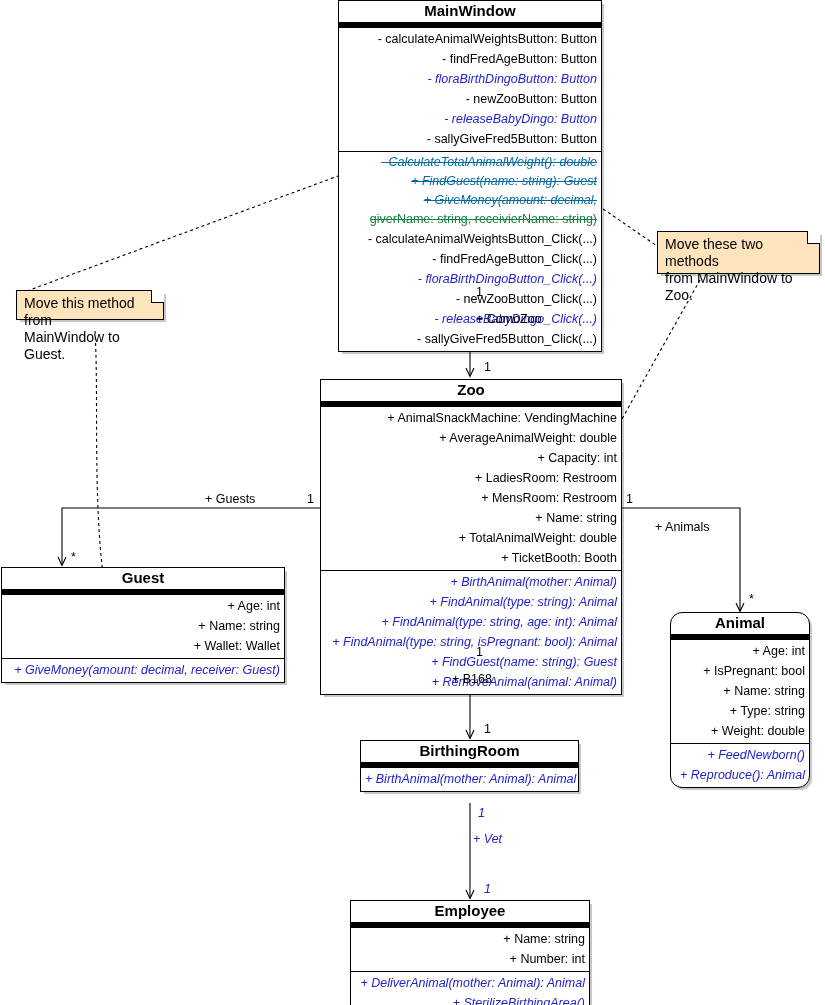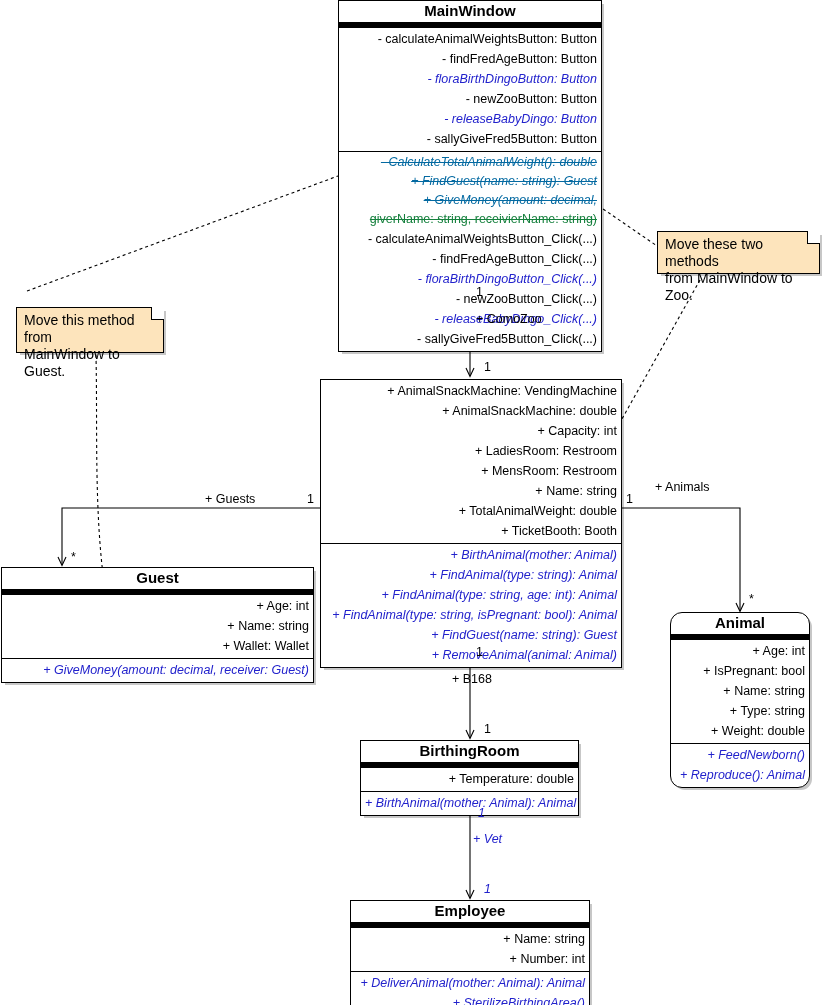--- a/index.html
+++ b/index.html
@@ -161,41 +161,42 @@
       <div class="uml-row">- calculateAnimalWeightsButton_Click(...)</div>
       <div class="uml-row">- findFredAgeButton_Click(...)</div>
       <div class="uml-row m-op">- floraBirthDingoButton_Click(...)</div>
       <div class="uml-row">- newZooButton_Click(...)</div>
       <div class="uml-row m-op">- releaseBabyDingo_Click(...)</div>
       <div class="uml-row">- sallyGiveFred5Button_Click(...)</div>
     </div>
   </div>
 
   <div class="uml-class" style="left:320px; top:379px; width:302px;">
+    <div class="uml-name">Zoo</div>
     <div class="uml-compartment">
       <div class="uml-row">+ AnimalSnackMachine: VendingMachine</div>
-      <div class="uml-row">+ AnimalSnackMachine: double</div>
+      <div class="uml-row">+ AverageAnimalWeight: double</div>
       <div class="uml-row">+ Capacity: int</div>
       <div class="uml-row">+ LadiesRoom: Restroom</div>
       <div class="uml-row">+ MensRoom: Restroom</div>
       <div class="uml-row">+ Name: string</div>
       <div class="uml-row">+ TotalAnimalWeight: double</div>
       <div class="uml-row">+ TicketBooth: Booth</div>
     </div>
     <div class="uml-compartment">
       <div class="uml-row m-op">+ BirthAnimal(mother: Animal)</div>
       <div class="uml-row m-op">+ FindAnimal(type: string): Animal</div>
       <div class="uml-row m-op">+ FindAnimal(type: string, age: int): Animal</div>
       <div class="uml-row m-op">+ FindAnimal(type: string, isPregnant: bool): Animal</div>
       <div class="uml-row m-op">+ FindGuest(name: string): Guest</div>
       <div class="uml-row m-op">+ RemoveAnimal(animal: Animal)</div>
     </div>
   </div>
 
-  <div class="uml-class" style="left:1px; top:567px; width:313px;">
+  <div class="uml-class" style="left:1px; top:567px; width:284px;">
     <div class="uml-name">Guest</div>
     <div class="uml-compartment">
       <div class="uml-row">+ Age: int</div>
       <div class="uml-row">+ Name: string</div>
       <div class="uml-row">+ Wallet: Wallet</div>
     </div>
     <div class="uml-compartment">
       <div class="uml-row m-op">+ GiveMoney(amount: decimal, receiver: Guest)</div>
     </div>
   </div>
@@ -211,62 +212,59 @@
     </div>
     <div class="uml-compartment">
       <div class="uml-row m-op">+ FeedNewborn()</div>
       <div class="uml-row m-op">+ Reproduce(): Animal</div>
     </div>
   </div>
 
   <div class="uml-class" style="left:360px; top:740px; width:219px;">
     <div class="uml-name">BirthingRoom</div>
     <div class="uml-compartment">
-      <div class="uml-row">+ Temperature: double</div>
-    </div>
-    <div class="uml-compartment">
       <div class="uml-row m-op">+ BirthAnimal(mother: Animal): Animal</div>
     </div>
   </div>
 
   <div class="uml-class" style="left:350px; top:900px; width:240px;">
     <div class="uml-name">Employee</div>
     <div class="uml-compartment">
       <div class="uml-row">+ Name: string</div>
       <div class="uml-row">+ Number: int</div>
     </div>
     <div class="uml-compartment">
       <div class="uml-row m-op">+ DeliverAnimal(mother: Animal): Animal</div>
       <div class="uml-row m-op">+ SterilizeBirthingArea()</div>
 
     </div>
   </div>
 
-  <div class="uml-note" style="left:16px; top:307px; width:148px; height:46px;">
+  <div class="uml-note" style="left:16px; top:290px; width:148px; height:30px;">
     <span class="fold"></span>
     <div>Move this method from</div>
     <div>MainWindow to Guest.</div>
   </div>
 
   <div class="uml-note" style="left:657px; top:231px; width:163px; height:43px;">
     <span class="fold"></span>
     <div>Move these two methods</div>
     <div>from MainWindow to Zoo.</div>
   </div>
 
   <span class="edge-label mult" style="left:476px; top:285px;">1</span>
   <span class="edge-label" style="left:476px; top:312px;">+ ComoZoo</span>
   <span class="edge-label mult" style="left:484px; top:360px;">1</span>
 
   <span class="edge-label" style="left:205px; top:492px;">+ Guests</span>
   <span class="edge-label mult" style="left:307px; top:492px;">1</span>
   <span class="edge-label mult" style="left:71px; top:550px;">*</span>
 
   <span class="edge-label mult" style="left:626px; top:492px;">1</span>
-  <span class="edge-label" style="left:655px; top:480px;">+ Animals</span>
+  <span class="edge-label" style="left:655px; top:520px;">+ Animals</span>
   <span class="edge-label mult" style="left:749px; top:592px;">*</span>
 
   <span class="edge-label mult" style="left:476px; top:645px;">1</span>
   <span class="edge-label" style="left:452px; top:672px;">+ B168</span>
   <span class="edge-label mult" style="left:484px; top:722px;">1</span>
 
   <span class="edge-label mult blue-ital" style="left:478px; top:806px;">1</span>
   <span class="edge-label blue-ital" style="left:473px; top:832px;">+ Vet</span>
   <span class="edge-label mult blue-ital" style="left:484px; top:882px;">1</span>
 

